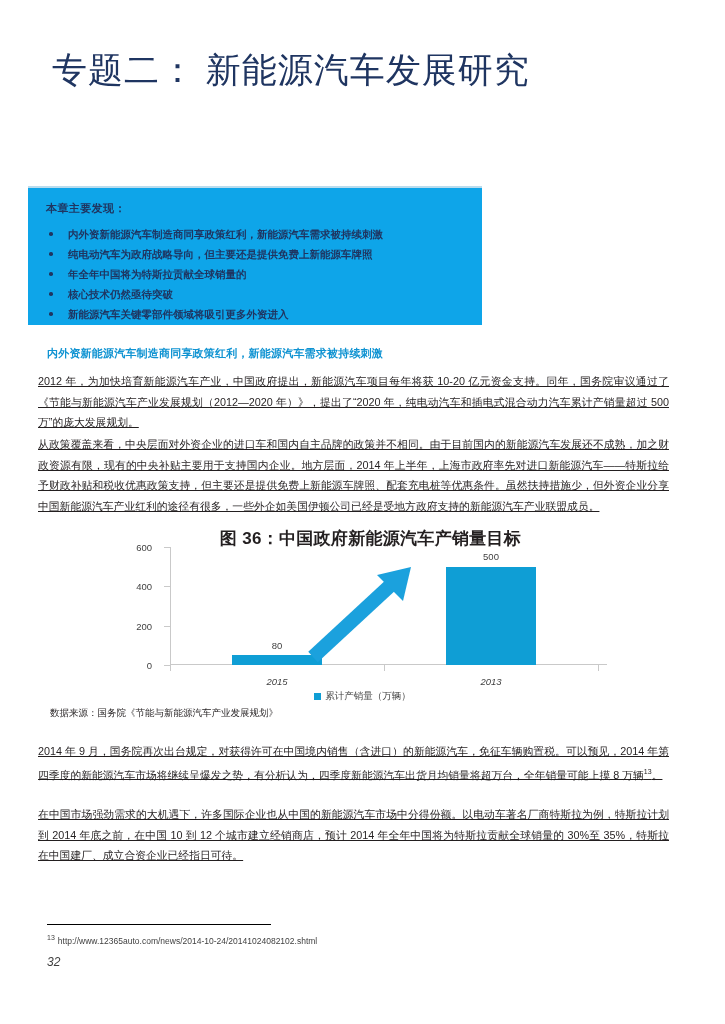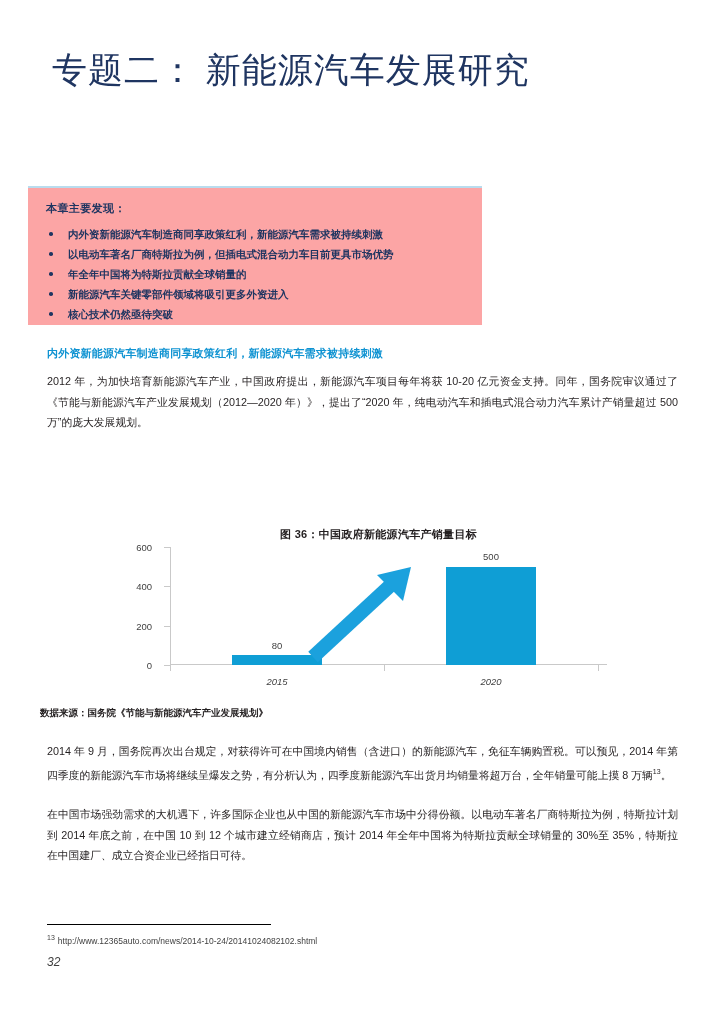--- a/index.html
+++ b/index.html
@@ -37,21 +37,21 @@
     white-space: nowrap;
   }
 
   
   .findings-box {
     position: absolute;
     left: 28px;
     top: 186px;
     width: 454px;
     height: 139px;
-    background: #fca5a5;
+    background: #0ea5e9;
     border-top: 2px solid #b9dcee;
     box-sizing: border-box;
   }
   .findings-heading {
     position: absolute;
     left: 18px;
     top: 13px;
     font-size: 11px;
     font-weight: bold;
     color: #1f3561;
@@ -92,27 +92,28 @@
     font-size: 11px;
     font-weight: bold;
     color: #0f93d2;
     letter-spacing: 0.2px;
     white-space: nowrap;
   }
 
   
   .para {
     position: absolute;
-    left: 47px;
+    left: 38px;
     width: 631px;
     font-size: 10.8px;
     line-height: 20.5px;
     color: #231f20;
     text-align: justify;
     text-justify: inter-character;
+    text-decoration: underline;
   }
   #para-1 { top: 371px; }
   #para-2 { top: 434px; }
   #para-3 { top: 741px; }
   #para-4 { top: 804px; }
 
   .para sup {
     font-size: 7px;
     vertical-align: super;
   }
@@ -120,25 +121,25 @@
   
   .figure {
     position: absolute;
     left: 47px;
     top: 527px;
     width: 631px;
     height: 190px;
   }
   .figure-title {
     position: absolute;
-    left: 16px;
+    left: 8px;
     top: 0;
     width: 631px;
     text-align: center;
-    font-size: 11px;
+    font-size: 17px;
     font-weight: bold;
     color: #231f20;
     letter-spacing: 0.3px;
   }
   .chart-area {
     position: absolute;
     left: 100px;
     top: 20px;
     width: 460px;
     height: 140px;
@@ -226,24 +227,24 @@
     width: 7px;
     height: 7px;
     background: #0f9ed5;
     margin-right: 4px;
     vertical-align: -1px;
   }
 
   
   .source-note {
     position: absolute;
-    left: 40px;
+    left: 50px;
     top: 707px;
     font-size: 9.5px;
-    font-weight: bold;
+    font-weight: normal;
     color: #231f20;
     white-space: nowrap;
     text-align: center;
   }
 
   
   .footnote-rule {
     position: absolute;
     left: 47px;
     top: 924px;
@@ -281,41 +282,42 @@
 
   <div class="findings-box">
     <div class="findings-heading">本章主要发现：</div>
     <ul class="findings-list">
       <li>
         <span class="bullet"></span>
         <span>内外资新能源汽车制造商同享政策红利，新能源汽车需求被持续刺激</span>
       </li>
       <li>
         <span class="bullet"></span>
-        <span>以电动车著名厂商特斯拉为例，但插电式混合动力车目前更具市场优势</span>
+        <span>纯电动汽车为政府战略导向，但主要还是提供免费上新能源车牌照</span>
       </li>
       <li>
         <span class="bullet"></span>
         <span>年全年中国将为特斯拉贡献全球销量的</span>
       </li>
       <li>
         <span class="bullet"></span>
+        <span>核心技术仍然亟待突破</span>
+      </li>
+      <li>
+        <span class="bullet"></span>
         <span>新能源汽车关键零部件领域将吸引更多外资进入</span>
-      </li>
-      <li>
-        <span class="bullet"></span>
-        <span>核心技术仍然亟待突破</span>
       </li>
     </ul>
   </div>
 
   <div class="section-heading">内外资新能源汽车制造商同享政策红利，新能源汽车需求被持续刺激</div>
 
   <div class="para" id="para-1">2012 年，为加快培育新能源汽车产业，中国政府提出，新能源汽车项目每年将获 10-20 亿元资金支持。同年，国务院审议通过了《节能与新能源汽车产业发展规划（2012—2020 年）》，提出了“2020 年，纯电动汽车和插电式混合动力汽车累计产销量超过 500 万”的庞大发展规划。</div>
 
+  <div class="para" id="para-2">从政策覆盖来看，中央层面对外资企业的进口车和国内自主品牌的政策并不相同。由于目前国内的新能源汽车发展还不成熟，加之财政资源有限，现有的中央补贴主要用于支持国内企业。地方层面，2014 年上半年，上海市政府率先对进口新能源汽车——特斯拉给予财政补贴和税收优惠政策支持，但主要还是提供免费上新能源车牌照、配套充电桩等优惠条件。虽然扶持措施少，但外资企业分享中国新能源汽车产业红利的途径有很多，一些外企如美国伊顿公司已经是受地方政府支持的新能源汽车产业联盟成员。</div>
 
   <div class="figure">
     <div class="figure-title">图 36：中国政府新能源汽车产销量目标</div>
 
     <div class="chart-area">
 
       <div class="axis-v"></div>
       <div class="axis-h"></div>
 
       <div class="tick-mark" style="top:0px;"></div>
@@ -332,31 +334,34 @@
       <div class="xtick-mark" style="left:237px;"></div>
       <div class="xtick-mark" style="left:451px;"></div>
 
       <div class="bar" style="left:85px; width:90px; height:9.8px;"></div>
       <div class="bar" style="left:299px; width:90px; height:98.3px;"></div>
 
       <div class="bar-value" style="left:85px; width:90px; bottom:36px;">80</div>
       <div class="bar-value" style="left:299px; width:90px; bottom:125px;">500</div>
 
       <div class="xlabel" style="left:85px; width:90px;">2015</div>
-      <div class="xlabel" style="left:299px; width:90px;">2020</div>
+      <div class="xlabel" style="left:299px; width:90px;">2013</div>
 
       <svg class="arrow-svg" viewBox="0 0 130 120">
         <defs></defs>
         <g>
           <path d="M 6 104 L 86 30" stroke="#1ba1dd" stroke-width="14" fill="none" stroke-linecap="butt"></path>
           <path d="M 104 14 L 70 22 L 96 48 Z" fill="#1ba1dd"></path>
         </g>
       </svg>
     </div>
 
+    <div class="legend">
+      <span class="legend-swatch"></span><span>累计产销量（万辆）</span>
+    </div>
   </div>
 
   <div class="source-note">数据来源：国务院《节能与新能源汽车产业发展规划》</div>
 
   <div class="para" id="para-3"><span>2014 年 9 月，国务院再次出台规定，对获得许可在中国境内销售（含进口）的新能源汽车，免征车辆购置税。可以预见，2014 年第四季度的新能源汽车市场将继续呈爆发之势，有分析认为，四季度新能源汽车出货月均销量将超万台，全年销量可能上摸 8 万辆</span><sup>13</sup><span>。</span></div>
 
   <div class="para" id="para-4">在中国市场强劲需求的大机遇下，许多国际企业也从中国的新能源汽车市场中分得份额。以电动车著名厂商特斯拉为例，特斯拉计划到 2014 年底之前，在中国 10 到 12 个城市建立经销商店，预计 2014 年全年中国将为特斯拉贡献全球销量的 30%至 35%，特斯拉在中国建厂、成立合资企业已经指日可待。</div>
 
   <div class="footnote-rule"></div>
   <div class="footnote"><sup>13</sup><span>http://www.12365auto.com/news/2014-10-24/20141024082102.shtml</span></div>

